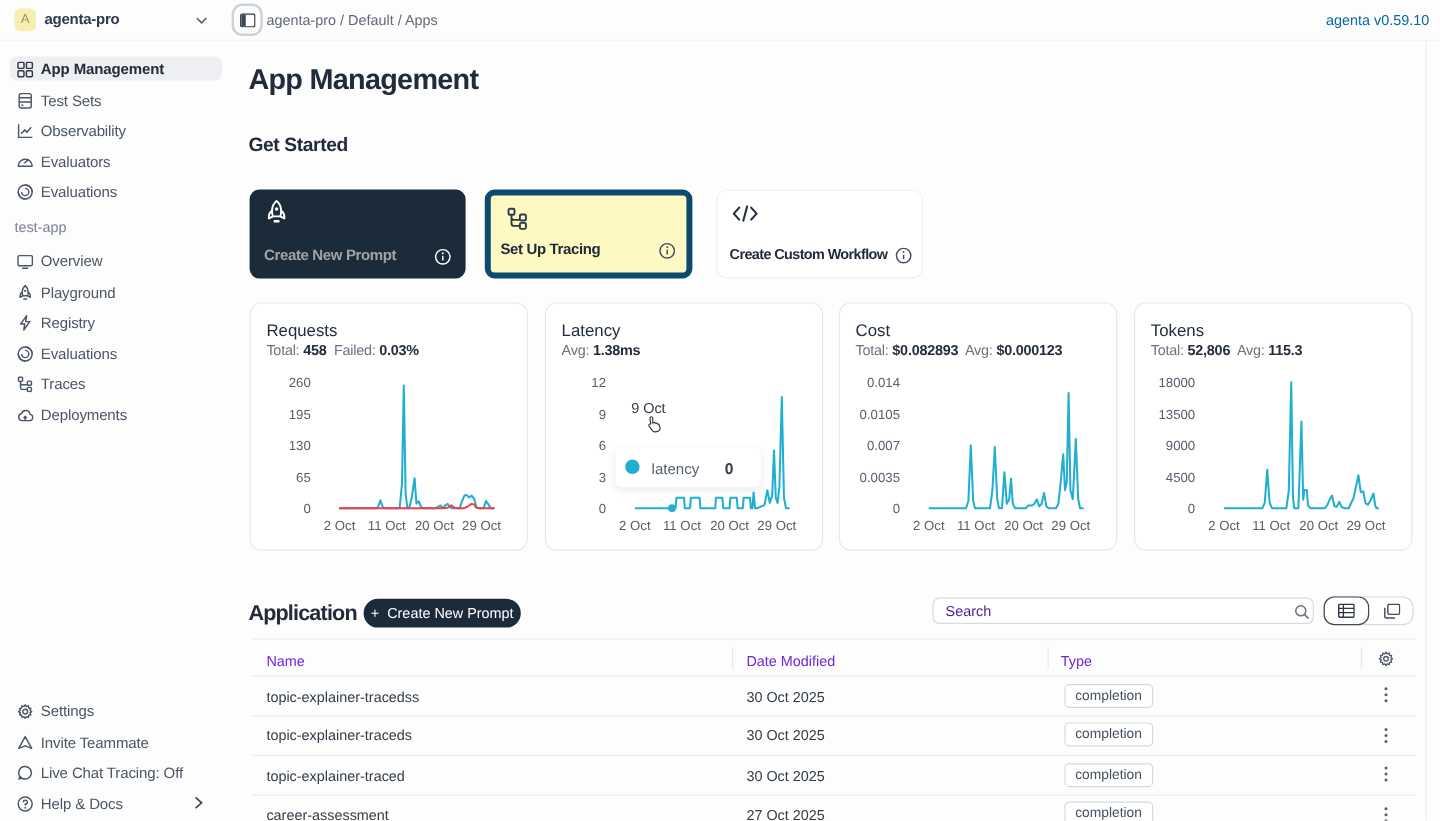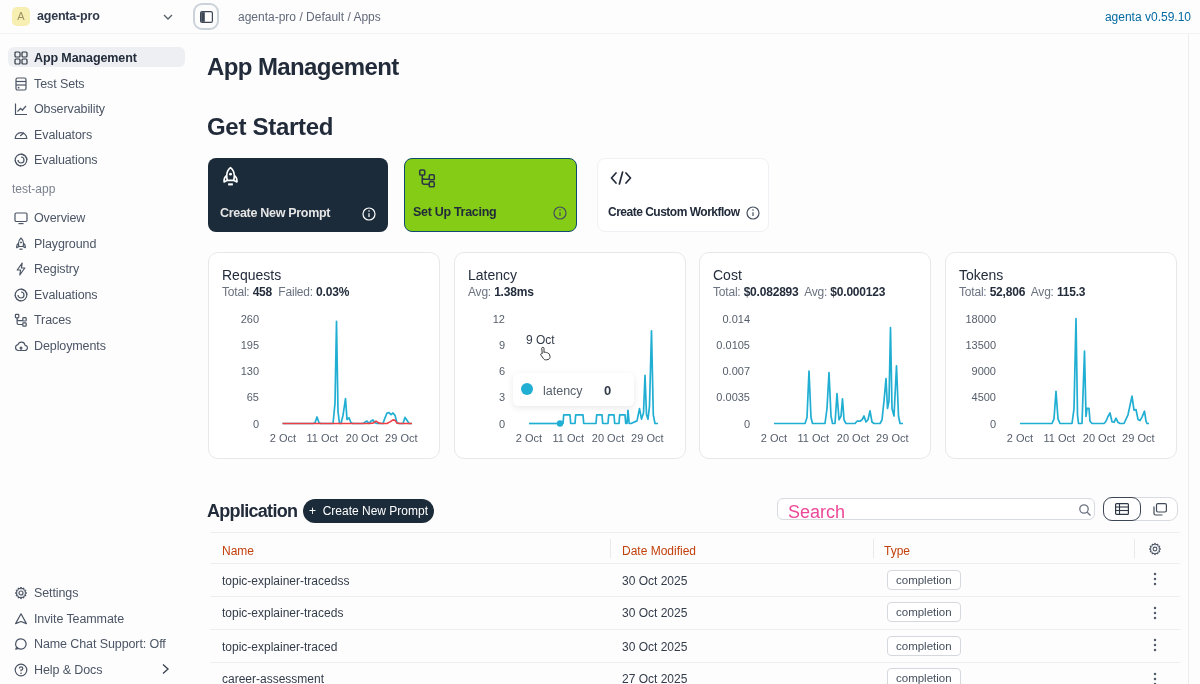--- a/index.html
+++ b/index.html
@@ -1,51 +1,51 @@
 <!DOCTYPE html>
 <html><head><meta charset="utf-8">
 <style>
 *{margin:0;padding:0;box-sizing:border-box}
 html,body{width:1200px;height:684px;overflow:hidden;font-family:"Liberation Sans",sans-serif;background:#fdfdfd;color:#1f2937;position:relative}
 .abs{position:absolute}
 
 .topbar{position:absolute;left:0;top:0;width:1200px;height:34px;border-bottom:1px solid #f2f3f5;background:#fdfdfd}
 .avatar{position:absolute;left:12px;top:7px;width:18px;height:19px;background:#f7eeb2;border-radius:5px;font-size:11px;color:#9a9263;text-align:center;line-height:19px}
 .orgname{position:absolute;left:37px;top:9px;font-size:12.5px;font-weight:bold;color:#30394a;letter-spacing:-0.2px}
-.crumb{position:absolute;left:238px;top:10px;font-size:12px;color:#62697a}
+.crumb{position:absolute;left:222px;top:10px;font-size:12px;color:#62697a}
 .version{position:absolute;right:9px;top:10px;font-size:12px;color:#0369a1}
 .togglebtn{position:absolute;left:193px;top:3px;width:26px;height:27px;border:2px solid #ccd2d9;border-radius:9px;background:#fdfdfd}
 
 .sideitem{position:absolute;left:0;width:200px;height:26px;font-size:12.5px;color:#4b5565;letter-spacing:-0.1px}
 .sideitem .ic{position:absolute;left:14px;top:50%;transform:translateY(-50%);width:14px;height:14px}
 .sideitem .lb{position:absolute;left:34px;top:50%;transform:translateY(-50%)}
 .active-pill{position:absolute;left:8px;top:47px;width:177px;height:20px;background:#edeff2;border-radius:6px}
 .sechead{position:absolute;left:12px;font-size:12px;color:#7a828f}
 
 .h1{position:absolute;left:207px;top:53px;font-size:24px;font-weight:600;color:#222b3a;letter-spacing:-0.6px}
-.h2{position:absolute;left:207px;top:113px;font-size:24px;font-weight:600;color:#222b3a;letter-spacing:-0.3px}
+.h2{position:absolute;left:207px;top:113px;font-size:16px;font-weight:600;color:#222b3a;letter-spacing:-0.3px}
 .gscard{position:absolute;top:158px;height:74px;border-radius:8px}
 .gscard .tt{position:absolute;left:12px;bottom:12px;font-size:12.5px;font-weight:bold;white-space:nowrap;letter-spacing:-0.3px}
 .gscard .info{position:absolute;right:12px;bottom:11px;width:14px;height:14px}
 .ccard{position:absolute;top:252px;width:232px;height:207px;background:#fff;border:1px solid #e7e8ea;border-radius:10px}
 .ctitle{position:absolute;left:13px;top:14px;font-size:14px;font-weight:normal;color:#242d3c}
 .csub{position:absolute;left:13px;top:31.5px;font-size:12px;color:#6b7280;letter-spacing:-0.2px}
 .csub b{color:#242d3c}
 .ccard svg{position:absolute;left:0;top:0}
 .ax{font-size:11px;fill:#555e6b;font-family:"Liberation Sans",sans-serif}
 
 .apph{position:absolute;left:207px;top:501px;font-size:18px;font-weight:600;color:#222b3a;letter-spacing:-0.7px}
 .newbtn{position:absolute;left:301px;top:499px;width:131px;height:24px;background:#1c2b3a;border-radius:12px;color:#fff;font-size:12px;text-align:center;line-height:24px}
 .search{position:absolute;left:777px;top:498px;width:318px;height:22px;border:1px solid #d7dade;border-radius:6px;background:#fff}
-.search .ph{position:absolute;left:10px;top:3px;font-size:18px;color:#ec4899}
+.search .ph{position:absolute;left:10px;top:3px;font-size:12px;color:#4c1d95}
 .viewtoggle{position:absolute;left:1103px;top:497px;width:75px;height:24px;border:1px solid #d7dade;border-radius:9px;background:#fff}
 .seg1{position:absolute;left:-1px;top:-1px;width:38px;height:24px;border:1.5px solid #3c4654;border-radius:9px;background:#fff}
 
 .tbl-line{position:absolute;left:210px;width:970px;height:1px;background:#eceef0}
-.th{position:absolute;font-size:12px;color:#c2410c;font-weight:500}
+.th{position:absolute;font-size:12px;color:#6d28d9;font-weight:500}
 .td{position:absolute;font-size:12px;color:#333c4a}
 .pill{position:absolute;height:20px;border:1px solid #d5d9de;border-radius:4px;background:#fff;font-size:11.5px;color:#454f5e;line-height:18px;padding:0 8px}
 .vsep{position:absolute;width:1px;background:#e8eaed;top:539px;height:19px}
 .scrollline{position:absolute;left:1188px;top:34px;width:1px;height:650px;background:#ededef}
 </style></head><body>
 <div class="topbar">
  <div class="avatar">A</div>
  <div class="orgname">agenta-pro</div>
  <svg class="abs" style="left:162px;top:11px" width="12" height="12" viewBox="0 0 12 12">
       <path d="M2 4 L6 8 L10 4" fill="none" stroke="#565e6c" stroke-width="1.3"></path>
@@ -159,21 +159,21 @@
 <div class="sideitem" style="top:605.5px">
     <div class="ic"><svg viewBox="0 0 14 14">
         <path d="M7 1.8 L12.4 11.6 L7 9.5 L1.6 11.6 Z" fill="none" stroke="#4b5565" stroke-width="1.2" stroke-linejoin="round"></path>
       </svg></div>
     <div class="lb" style="">Invite Teammate</div>
   </div>
 <div class="sideitem" style="top:631px">
     <div class="ic"><svg viewBox="0 0 14 14">
         <path d="M7 1.8 A5.2 5.2 0 1 1 2.6 9.9 L1.8 12.2 L4.1 11.4 A5.2 5.2 0 0 1 7 1.8 Z" fill="none" stroke="#4b5565" stroke-width="1.2" stroke-linejoin="round"></path>
       </svg></div>
-    <div class="lb" style="">Name Chat Support: Off</div>
+    <div class="lb" style="">Live Chat Tracing: Off</div>
   </div>
 <div class="sideitem" style="top:656.5px">
     <div class="ic"><svg viewBox="0 0 14 14">
         <circle cx="7" cy="7" r="5.8" fill="none" stroke="#4b5565" stroke-width="1.2"></circle>
         <path d="M5.4 5.5 A1.7 1.7 0 1 1 7.3 7.2 L7 7.2 L7 8.3" fill="none" stroke="#4b5565" stroke-width="1.2"></path>
         <circle cx="7" cy="10.2" r="0.8" fill="#4b5565"></circle>
       </svg></div>
     <div class="lb" style="">Help &amp; Docs</div>
   </div>
 <svg class="abs" style="left:161px;top:663px" width="9" height="12" viewBox="0 0 9 12">
@@ -182,28 +182,28 @@
 <div class="h1">App Management</div>
 <div class="h2">Get Started</div>
 
 <div class="gscard" style="left:208px;width:180px;background:#1c2b3a">
     <svg class="abs" style="left:12px;top:8px" width="21" height="21" viewBox="0 0 16 16">
       <path d="M8 1.2 C9.9 2.7 10.9 5.3 10.9 7.6 C10.9 8.9 10.7 10 10.3 10.9 L5.7 10.9 C5.3 10 5.1 8.9 5.1 7.6 C5.1 5.3 6.1 2.7 8 1.2 Z" fill="none" stroke="#fff" stroke-width="1.25" stroke-linejoin="round"></path>
       <path d="M5.3 7.2 C4 8 3.1 9.4 3.1 11 L3.1 12.2 L5.7 10.9 M10.7 7.2 C12 8 12.9 9.4 12.9 11 L12.9 12.2 L10.3 10.9" fill="none" stroke="#fff" stroke-width="1.25" stroke-linejoin="round"></path>
       <line x1="6.2" y1="14" x2="9.8" y2="14" stroke="#fff" stroke-width="1.6"></line>
       <circle cx="8" cy="6.2" r="1.1" fill="#fff"></circle>
     </svg>
- <div class="tt" style="color:#e5e5e5">Create New Prompt</div>
+ <div class="tt" style="color:#a3a3a3">Create New Prompt</div>
  <div class="info"><svg viewBox="0 0 14 14">
         <circle cx="7" cy="7" r="6" fill="none" stroke="#fff" stroke-width="1.2"></circle>
         <line x1="7" y1="6.2" x2="7" y2="10" stroke="#fff" stroke-width="1.2"></line>
         <circle cx="7" cy="4" r="0.8" fill="#fff"></circle>
       </svg></div>
 </div>
-<div class="gscard" style="left:404px;width:173px;background:#84cc16;border:1px solid #0c4a6e">
+<div class="gscard" style="left:404px;width:173px;background:#fef9c3;border:5px solid #0c4a6e">
     <svg class="abs" style="left:12px;top:9px" width="20" height="20" viewBox="0 0 16 16">
       <rect x="2.2" y="1.6" width="4" height="4" rx="0.9" fill="none" stroke="#2e3844" stroke-width="1.25"></rect>
       <rect x="9.8" y="5.4" width="4" height="4" rx="0.9" fill="none" stroke="#2e3844" stroke-width="1.25"></rect>
       <rect x="9.8" y="11" width="4" height="4" rx="0.9" fill="none" stroke="#2e3844" stroke-width="1.25"></rect>
       <path d="M4.2 5.6 L4.2 7.4 A1.6 1.6 0 0 0 5.8 9 L9.8 9 M4.2 7.4 L4.2 11.4 A1.6 1.6 0 0 0 5.8 13 L9.8 13" fill="none" stroke="#2e3844" stroke-width="1.25"></path>
     </svg>
  <div class="tt" style="color:#222b3a;left:8px">Set Up Tracing</div>
  <div class="info" style="right:9px"><svg viewBox="0 0 14 14">
         <circle cx="7" cy="7" r="6" fill="none" stroke="#454f5e" stroke-width="1.2"></circle>
         <line x1="7" y1="6.2" x2="7" y2="10" stroke="#454f5e" stroke-width="1.2"></line>

